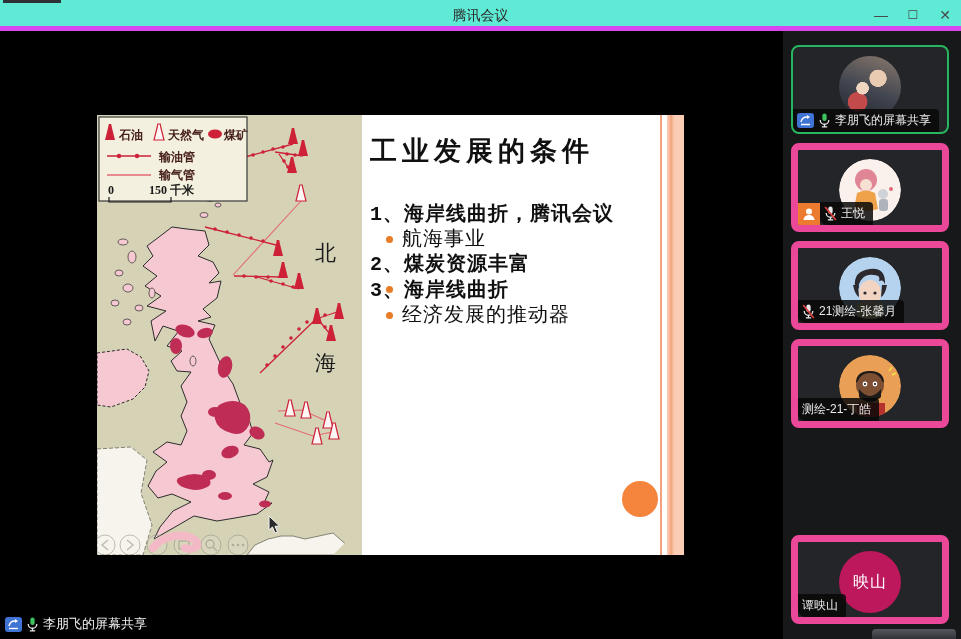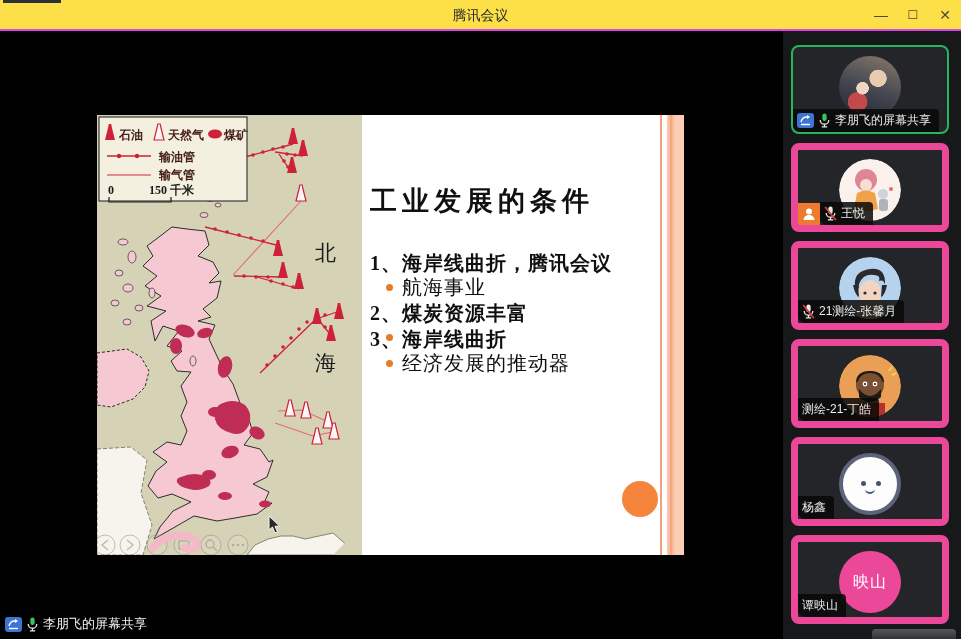--- a/index.html
+++ b/index.html
@@ -1,40 +1,40 @@
 <!DOCTYPE html>
 <html><head>
 <meta charset="utf-8">
 <style>
   html,body{margin:0;padding:0;background:#000;}
   *{box-sizing:border-box;}
   .app{position:relative;width:961px;height:639px;overflow:hidden;background:#000;
        font-family:"Liberation Sans","DejaVu Sans",sans-serif;}
   
-  .titlebar{position:absolute;left:0;top:0;width:961px;height:31px;background:#fde047;
-            border-bottom:2px solid #d946ef;}
+  .titlebar{position:absolute;left:0;top:0;width:961px;height:31px;background:#5eead4;
+            border-bottom:5px solid #d946ef;}
   .titlebar .title{position:absolute;left:0;right:0;top:0;height:31px;line-height:31px;
                    text-align:center;font-size:14px;color:#2b2b2b;}
   .win-btn{position:absolute;top:0;width:32px;height:31px;line-height:31px;text-align:center;
            color:#4a4a4a;font-size:14px;cursor:default;}
   .win-btn.min{right:64px;}
   .win-btn.max{right:32px;font-size:12px;}
   .win-btn.close{right:0;}
   .top-strip{position:absolute;left:3px;top:0;width:58px;height:3px;background:#2e3236;}
   
   .stage{position:absolute;left:0;top:31px;width:783px;height:608px;background:#000;}
   .slide{position:absolute;left:97px;top:84px;width:587px;height:440px;background:#fff;}
   .map{position:absolute;left:0;top:0;width:265px;height:440px;}
   .stripes{position:absolute;right:0;top:0;width:27px;height:440px;
     background:linear-gradient(90deg,#fff 0,#fff 3px,#f2a180 3px,#f2a180 5px,#fff 5px,#fff 10px,
       #fbcdb4 10px,#f8b595 13px,#f2a077 14px,#f8bfa0 16px,#fbcdb4 18px,#fbcdb4 27px);}
   .orange-dot{position:absolute;left:525px;top:366px;width:36px;height:36px;border-radius:50%;}
   
   .slide-text{position:absolute;left:273px;top:20px;width:300px;color:#101010;
-              font-family:Liberation Serif, serif;margin-top:48px;}
+              font-family:Liberation Mono, monospace;}
   .slide-title{font-size:27px;font-weight:bold;letter-spacing:5px;line-height:36px;margin:0 0 32px 0;}
   .l1{font-size:20px;font-weight:bold;line-height:24px;margin:1px 0;letter-spacing:1px;}
   .l2{font-size:20px;line-height:23px;margin:1px 0 2px 0;padding-left:32px;position:relative;letter-spacing:1px;}
   .l2 .bullet{position:absolute;left:16px;top:8px;width:7px;height:7px;border-radius:50%;background:#e87c26;}
   
   .share-label{position:absolute;left:2px;bottom:4px;height:22px;display:flex;align-items:center;gap:4px;
                background:rgba(0,0,0,.92);color:#f0f0f0;font-size:13px;padding:0 8px 0 3px;}
   .share-badge{width:17px;height:15px;border-radius:3px;background:#3f74d4;display:inline-flex;
                align-items:center;justify-content:center;flex:0 0 auto;}
   
@@ -49,21 +49,21 @@
   .av svg{display:block;}
   .av-photo{background:
       radial-gradient(circle at 63% 36%, #e8cbb0 0 15%, rgba(0,0,0,0) 16%),
       radial-gradient(circle at 38% 52%, #f0d6c0 0 12%, rgba(0,0,0,0) 13%),
       radial-gradient(circle at 30% 74%, #c24a4a 0 15%, rgba(0,0,0,0) 16%),
       linear-gradient(200deg,#8a7a6e 0%,#41454f 55%,#23252c 100%);}
   .av-smiley{background:#fdfdfd;border:4px solid #5b6478;}
   .av-smiley .eye{position:absolute;top:24px;width:5px;height:5px;border-radius:50%;background:#47546e;}
   .av-smiley .mouth{position:absolute;left:22px;top:30px;width:10px;height:7px;border:2px solid #47546e;
                     border-top:none;border-left:none;border-right:none;border-radius:0 0 8px 8px;}
-  .av-blue{background:#ec4899;display:flex;align-items:center;justify-content:center;
+  .av-blue{background:#be185d;display:flex;align-items:center;justify-content:center;
            color:#fff;font-size:16px;letter-spacing:1px;}
   .bottom-row{position:absolute;left:0;bottom:0;display:flex;align-items:flex-end;}
   .namebar{display:flex;align-items:center;gap:4px;background:rgba(8,8,8,.85);
            border-radius:0 4px 0 7px;padding:3px 8px 3px 4px;font-size:12px;color:#ececec;white-space:nowrap;}
   .host-badge{width:22px;height:22px;background:#ed7b2f;display:flex;align-items:center;
               justify-content:center;flex:0 0 auto;}
   .peek{position:absolute;left:89px;top:598px;width:84px;height:10px;border-radius:4px 4px 0 0;
         background:linear-gradient(#55585d,#303237);}
   .icon{display:inline-flex;flex:0 0 auto;}
 </style>
@@ -378,32 +378,20 @@
           <path d="M50,16 l3,-4 M53,20 l4,-2" stroke="#f3d34a" stroke-width="2"></path>
         </svg>
       </div>
       <div class="bottom-row">
         <div class="namebar">
           <span>测绘-21-丁皓</span>
         </div>
       </div>
     </div>
 
-    <div class="tile" style="top:406px">
-      <div class="av av-smiley">
-        <span class="eye" style="left:18px"></span>
-        <span class="eye" style="left:33px"></span>
-        <span class="mouth"></span>
-      </div>
-      <div class="bottom-row">
-        <div class="namebar">
-          <span>杨鑫</span>
-        </div>
-      </div>
-    </div>
 
     <div class="tile" style="top:504px">
       <div class="av av-blue">
         <span>映山</span>
       </div>
       <div class="bottom-row">
         <div class="namebar">
           <span>谭映山</span>
         </div>
       </div>

